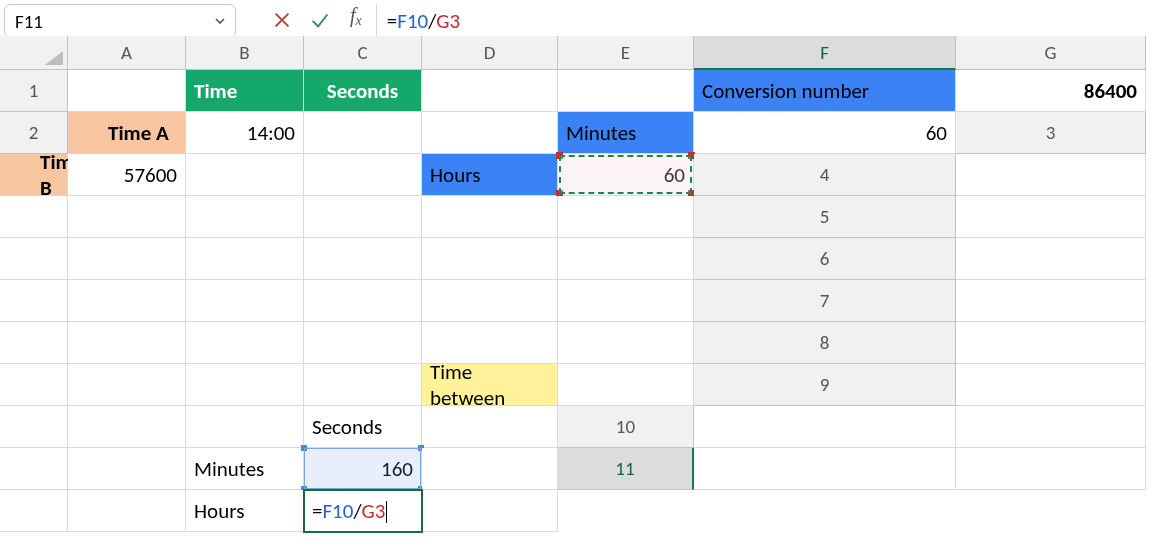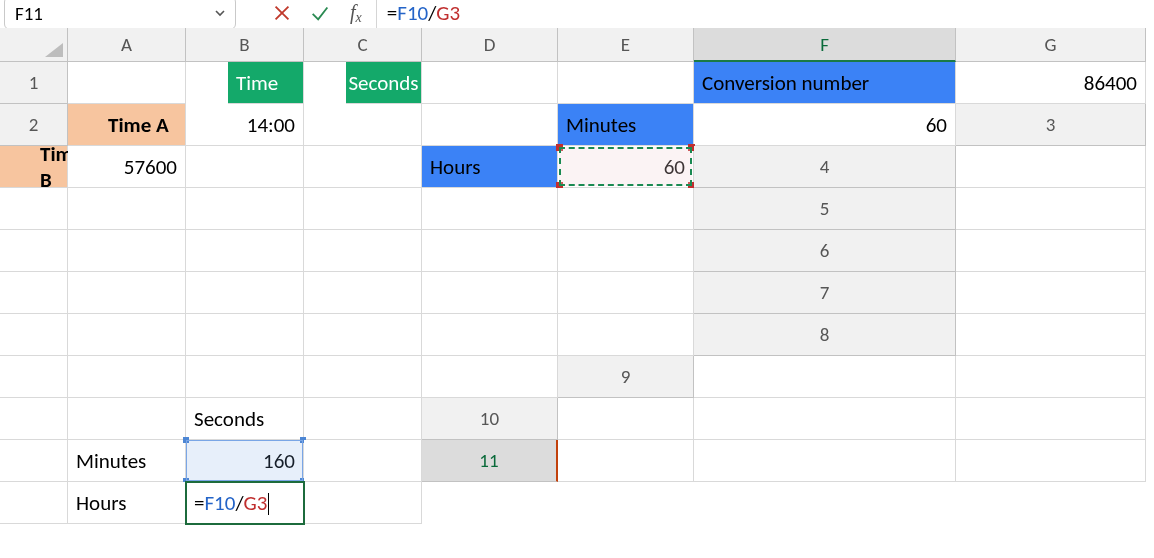--- a/index.html
+++ b/index.html
@@ -10,22 +10,21 @@
     color: #000;
     background: #fff;
     width: 1154px;
     height: 558px;
     overflow: hidden;
   }
 
   
   .fxbar {
     display: flex;
-    align-items: center;
-    height: 28px;
+    height: 36px;
     padding: 4px 4px 6px 4px;
     gap: 6px;
   }
   .namebox-wrap {
     position: relative;
     width: 232px;
     height: 34px;
     border: 1px solid #c9c9c9;
     border-radius: 6px;
     background: #fff;
@@ -85,34 +84,34 @@
     font-size: 19px;
     height: 34px;
     border-right: 1px solid #c2c2c2;
     border-bottom: 1px solid #c2c2c2;
   }
   .hdr.active-col { background:#dcdcdc; color:#0a6a3a; border-bottom:2px solid #1a7a47; }
   .rowhdr {
     background:#f1f1f1; color:#565656; justify-content:center; font-size:19px;
     border-right:1px solid #c2c2c2; border-bottom:1px solid #c2c2c2;
   }
-  .rowhdr.active-row { background:#dcdcdc; color:#0a6a3a; border-right:2px solid #c2410c; }
+  .rowhdr.active-row { background:#dcdcdc; color:#0a6a3a; border-right:2px solid #15803d; }
   .corner {
     background:#f1f1f1; border-right:1px solid #c2c2c2; border-bottom:1px solid #c2c2c2;
     height:34px; position:relative;
   }
   .corner::after{
     content:""; position:absolute; right:4px; bottom:4px;
     border-right:18px solid #bdbdbd; border-top:14px solid transparent;
   }
 
   .right { justify-content:flex-end; }
-  .bold { font-weight:400; }
-
-  .hdr-green { background:#14a96a; color:#fff; font-weight: 400; margin-left: 42px; }
+  .bold { font-weight:700; }
+
+  .hdr-green { background:#14a96a; color:#fff; font-weight: 700; }
   .lbl-peach { background:#f7c59f; font-weight:700;padding-left:40px; }
   .lbl-pink  { background:#3b82f6; }
   .lbl-yellow{ background:#fff29a; }
 
   
   .sel-edit {
     outline: 2px solid #1c6b3c;
     outline-offset: -1px;
     background:#fff;
     z-index: 5;
@@ -273,20 +272,21 @@
   <div class="cell"></div>
   <div class="cell"></div>
   <div class="cell"></div>
 
   <div class="cell rowhdr">8</div>
   <div class="cell"></div>
   <div class="cell"></div>
   <div class="cell"></div>
   <div class="cell"></div>
   <div class="cell"></div>
+  <div class="cell lbl-yellow">Time between</div>
   <div class="cell"></div>
 
   <div class="cell rowhdr">9</div>
   <div class="cell"></div>
   <div class="cell"></div>
   <div class="cell"></div>
   <div class="cell"></div>
   <div class="cell">Seconds</div>
   <div class="cell"></div>
 

